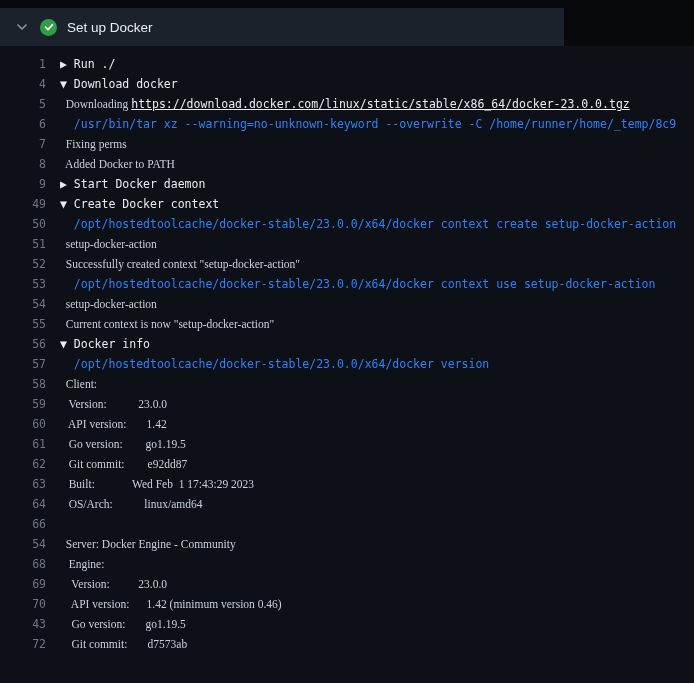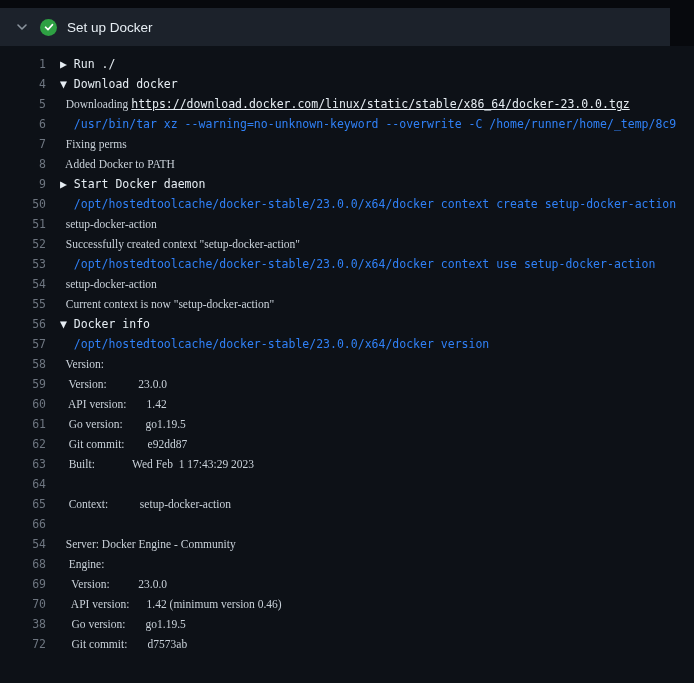--- a/index.html
+++ b/index.html
@@ -5,21 +5,21 @@
   * { margin: 0; padding: 0; box-sizing: border-box; }
   html, body {
     width: 694px; height: 683px;
     background: #07090d;
     overflow: hidden;
     font-family: "Liberation Sans", sans-serif;
   }
   .step-header {
     margin-top: 8px;
     height: 38px;
-    width: 670px;
+    width: 564px;
     background: #1c222b;
     display: flex;
     align-items: center;
     padding: 0 16px;
     cursor: pointer;
   }
   .chev {
     width: 12px; height: 12px;
     display: inline-flex; align-items: center; justify-content: center;
     margin-right: 12px;
@@ -92,37 +92,37 @@
 
 <div class="log-area">
   <div>
       <div class="log-row"><span class="ln">1</span><span class="lc"><span class="seg-group">▶ Run ./</span></span></div>
       <div class="log-row"><span class="ln">4</span><span class="lc"><span class="seg-group">▼ Download docker</span></span></div>
       <div class="log-row"><span class="ln">5</span><span class="lc"><span class="seg-plain">  Downloading </span><span class="seg-link">https://download.docker.com/linux/static/stable/x86_64/docker-23.0.0.tgz</span></span></div>
       <div class="log-row"><span class="ln">6</span><span class="lc"><span class="seg-command">  /usr/bin/tar xz --warning=no-unknown-keyword --overwrite -C /home/runner/home/_temp/8c9</span></span></div>
       <div class="log-row"><span class="ln">7</span><span class="lc"><span class="seg-plain">  Fixing perms</span></span></div>
       <div class="log-row"><span class="ln">8</span><span class="lc"><span class="seg-plain">  Added Docker to PATH</span></span></div>
       <div class="log-row"><span class="ln">9</span><span class="lc"><span class="seg-group">▶ Start Docker daemon</span></span></div>
+      <div class="log-row"><span class="ln">49</span><span class="lc"><span class="seg-group">▼ Create Docker context</span></span></div>
       <div class="log-row"><span class="ln">50</span><span class="lc"><span class="seg-command">  /opt/hostedtoolcache/docker-stable/23.0.0/x64/docker context create setup-docker-action</span></span></div>
       <div class="log-row"><span class="ln">51</span><span class="lc"><span class="seg-plain">  setup-docker-action</span></span></div>
       <div class="log-row"><span class="ln">52</span><span class="lc"><span class="seg-plain">  Successfully created context "setup-docker-action"</span></span></div>
       <div class="log-row"><span class="ln">53</span><span class="lc"><span class="seg-command">  /opt/hostedtoolcache/docker-stable/23.0.0/x64/docker context use setup-docker-action</span></span></div>
       <div class="log-row"><span class="ln">54</span><span class="lc"><span class="seg-plain">  setup-docker-action</span></span></div>
       <div class="log-row"><span class="ln">55</span><span class="lc"><span class="seg-plain">  Current context is now "setup-docker-action"</span></span></div>
       <div class="log-row"><span class="ln">56</span><span class="lc"><span class="seg-group">▼ Docker info</span></span></div>
       <div class="log-row"><span class="ln">57</span><span class="lc"><span class="seg-command">  /opt/hostedtoolcache/docker-stable/23.0.0/x64/docker version</span></span></div>
-      <div class="log-row"><span class="ln">58</span><span class="lc"><span class="seg-plain">  Version:</span></span></div>
+      <div class="log-row"><span class="ln">58</span><span class="lc"><span class="seg-plain">  Client:</span></span></div>
       <div class="log-row"><span class="ln">59</span><span class="lc"><span class="seg-plain">   Version:           23.0.0</span></span></div>
       <div class="log-row"><span class="ln">60</span><span class="lc"><span class="seg-plain">   API version:       1.42</span></span></div>
       <div class="log-row"><span class="ln">61</span><span class="lc"><span class="seg-plain">   Go version:        go1.19.5</span></span></div>
       <div class="log-row"><span class="ln">62</span><span class="lc"><span class="seg-plain">   Git commit:        e92dd87</span></span></div>
       <div class="log-row"><span class="ln">63</span><span class="lc"><span class="seg-plain">   Built:             Wed Feb  1 17:43:29 2023</span></span></div>
-      <div class="log-row"><span class="ln">64</span></div>
-      <div class="log-row"><span class="ln">65</span><span class="lc"><span class="seg-plain">   Context:           setup-docker-action</span></span></div>
+      <div class="log-row"><span class="ln">64</span><span class="lc"><span class="seg-plain">   OS/Arch:           linux/amd64</span></span></div>
       <div class="log-row"><span class="ln">66</span><span class="lc"><span class="seg-plain"></span></span></div>
       <div class="log-row"><span class="ln">54</span><span class="lc"><span class="seg-plain">  Server: Docker Engine - Community</span></span></div>
       <div class="log-row"><span class="ln">68</span><span class="lc"><span class="seg-plain">   Engine:</span></span></div>
       <div class="log-row"><span class="ln">69</span><span class="lc"><span class="seg-plain">    Version:          23.0.0</span></span></div>
       <div class="log-row"><span class="ln">70</span><span class="lc"><span class="seg-plain">    API version:      1.42 (minimum version 0.46)</span></span></div>
-      <div class="log-row"><span class="ln">38</span><span class="lc"><span class="seg-plain">    Go version:       go1.19.5</span></span></div>
+      <div class="log-row"><span class="ln">43</span><span class="lc"><span class="seg-plain">    Go version:       go1.19.5</span></span></div>
       <div class="log-row"><span class="ln">72</span><span class="lc"><span class="seg-plain">    Git commit:       d7573ab</span></span></div>
     </div>
 </div>
 
 </body></html>

